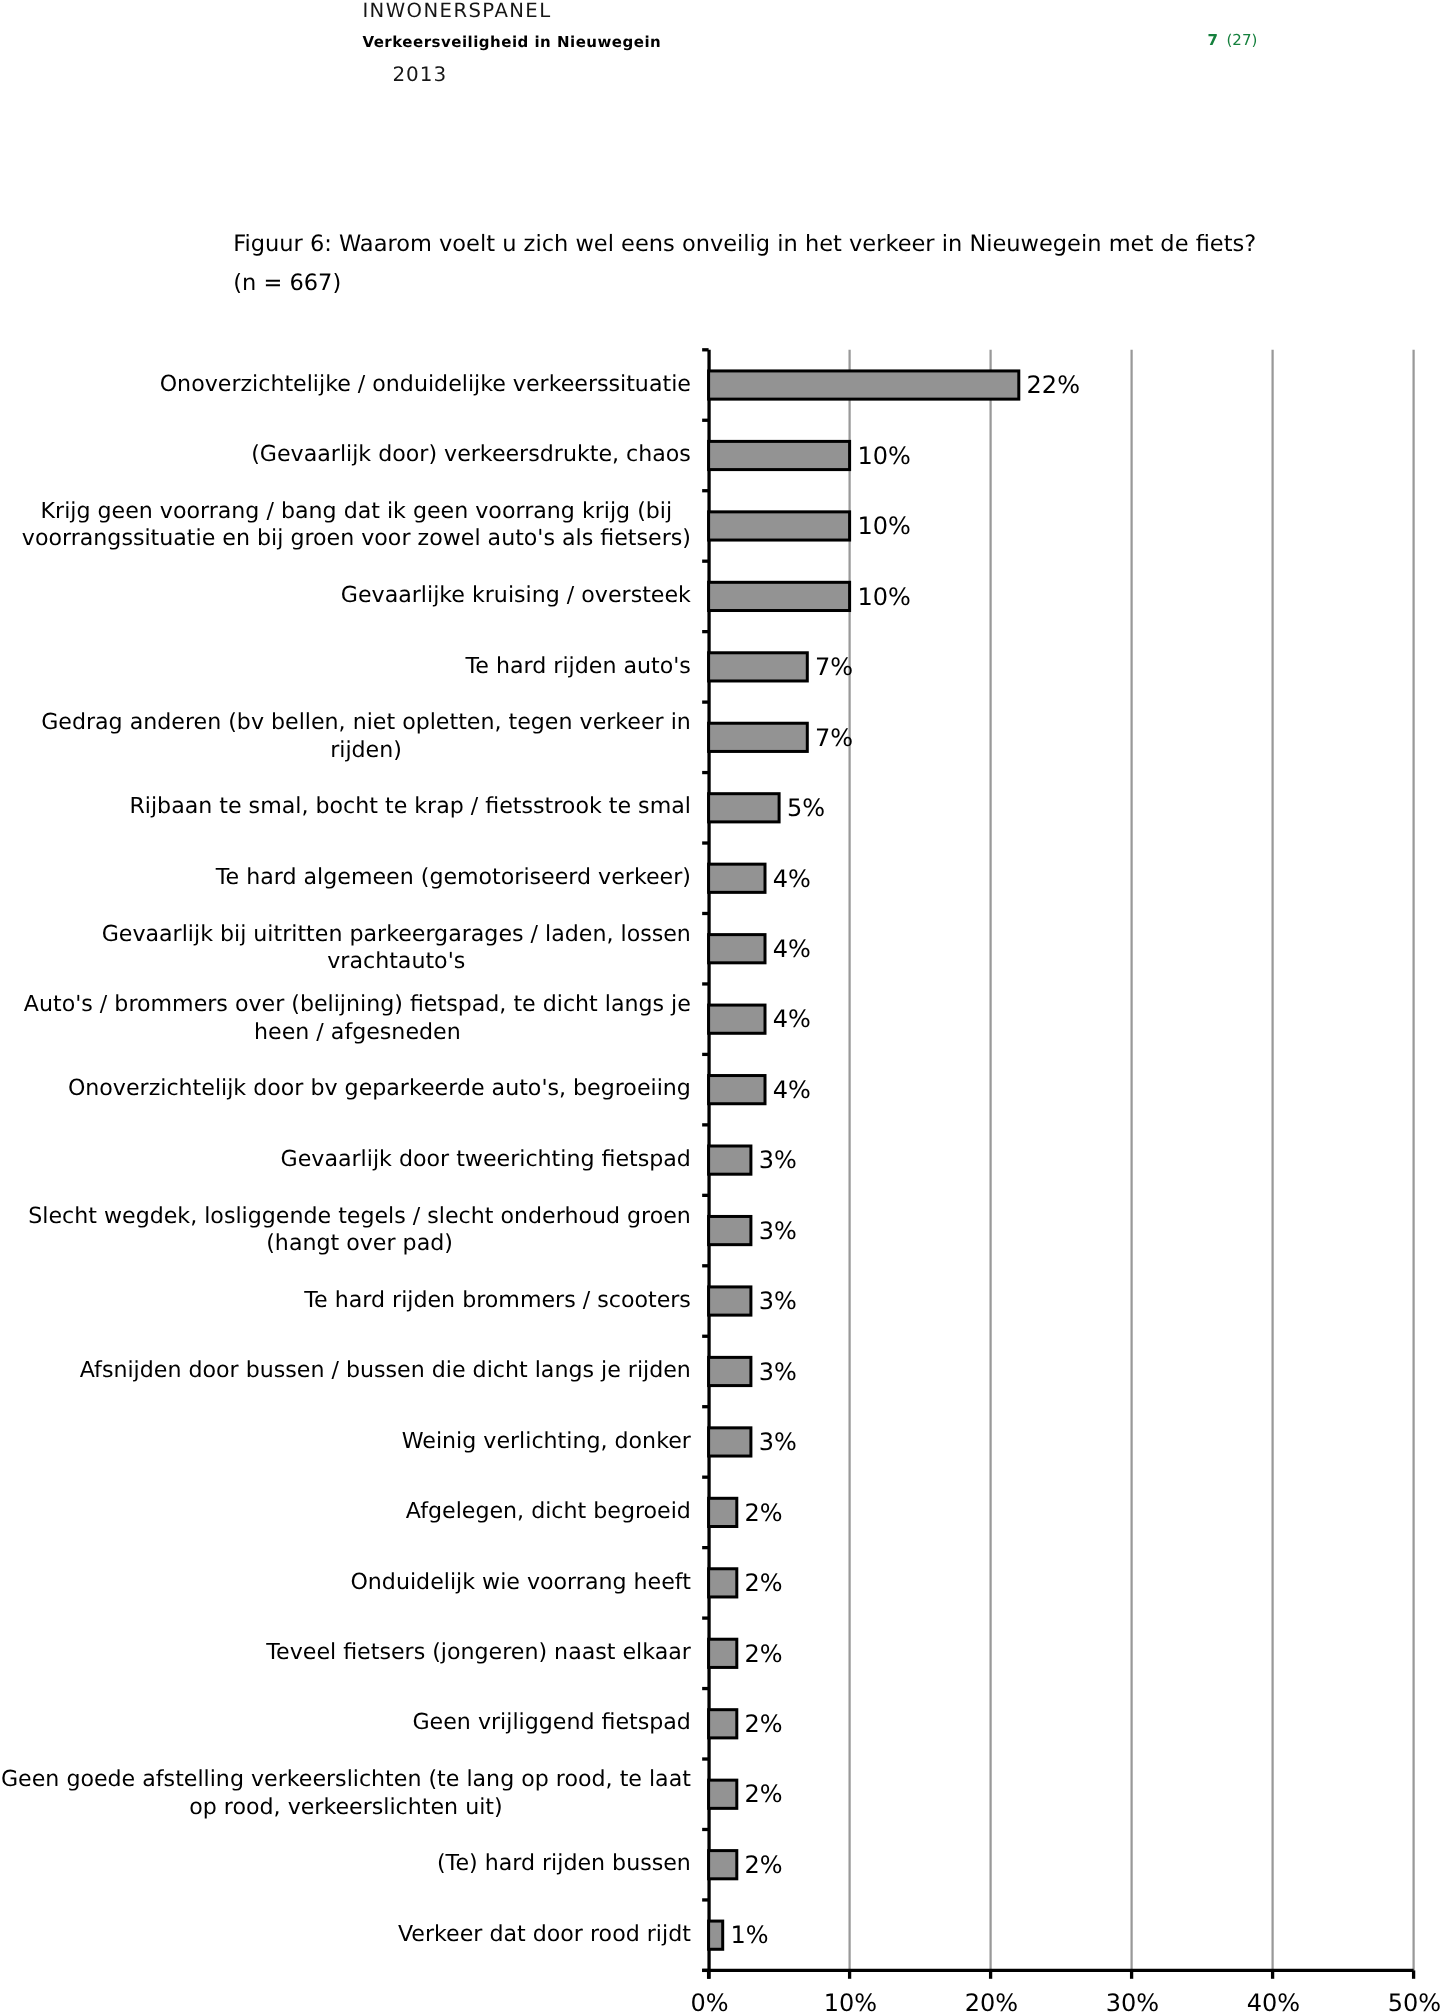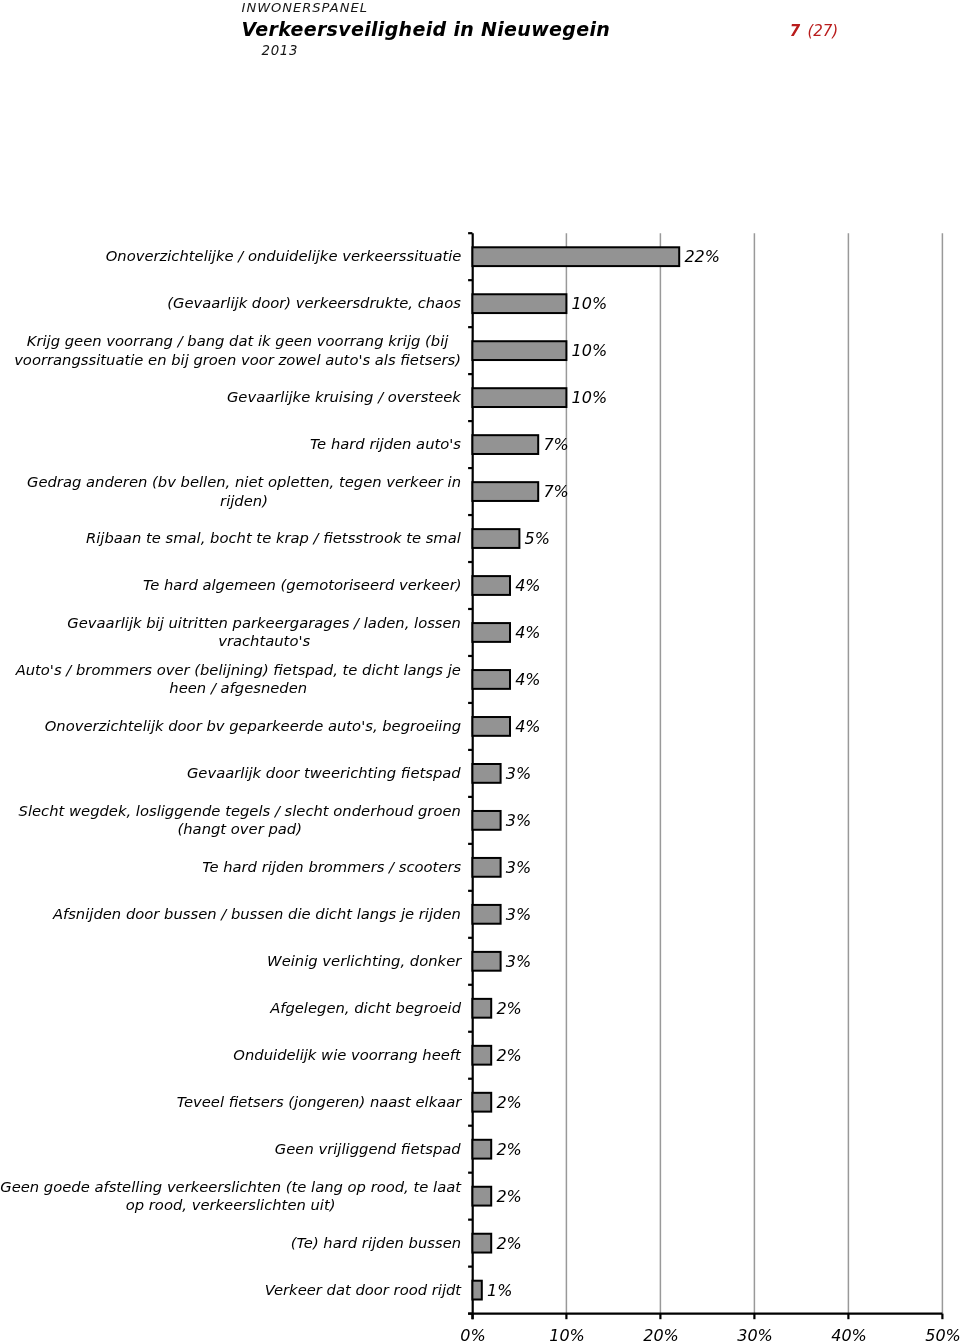--- a/index.html
+++ b/index.html
@@ -1,46 +1,50 @@
 <!DOCTYPE html>
 <html><head>
 <meta charset="utf-8">
 <style>
   html,body{margin:0;padding:0;}
   body{width:960px;height:1344px;background:#ffffff;font-family:"DejaVu Sans",sans-serif;
        color:#000;-webkit-font-smoothing:antialiased;overflow:hidden;}
-  .page{position:relative;width:872px;height:1344px;font-style:italic;}
+  .page{position:relative;width:872px;height:1344px;}
 
   
   .hdr{position:absolute;left:0;top:0;}
   .hdr .ln{position:absolute;left:241.6px;white-space:nowrap;}
   .hdr .panel{top:-0.3px;font-size:13.1px;letter-spacing:0.95px;line-height:16px;color:#161616;}
-  .hdr .title{top:21.2px;font-size:19px;font-weight:bold;letter-spacing:0.33px;line-height:16px;color:#000;}
+  .hdr .title{top:21.2px;font-size:10px;font-weight:bold;letter-spacing:0.33px;line-height:16px;color:#000;}
   .hdr .year{top:43.1px;font-size:13.3px;letter-spacing:0.65px;line-height:16px;color:#161616;margin-left:20px;}
-  .pageno{position:absolute;right:33.8px;top:21.8px;font-size:15px;color:#b91c1c;white-space:nowrap;word-spacing:2.5px;}
+  .pageno{position:absolute;right:33.8px;top:21.8px;font-size:10px;color:#15803d;white-space:nowrap;word-spacing:2.5px;}
   .pageno b{font-weight:bold;}
 
   
   .cap{position:absolute;left:155.5px;top:148.9px;width:760px;font-size:15px;line-height:26.2px;color:#000;}
 
   
   .chart{position:absolute;left:0;top:0;}
 </style>
 </head>
 <body>
 
 <div class="page">
 
   <div class="hdr">
     <div class="ln panel">INWONERSPANEL</div>
     <div class="ln title">Verkeersveiligheid in Nieuwegein</div>
     <div class="ln year">2013</div>
   </div>
   <div class="pageno"><b>7</b> <span>(27)</span></div>
 
+  <div class="cap">
+    <span>Figuur 6: Waarom voelt u zich wel eens onveilig in het verkeer in Nieuwegein met de fiets?</span><br>
+    <span>(n = 667)</span>
+  </div>
 
   <svg class="chart" id="chart" width="960" height="1344">
       <g>
         <line x1="566.4" x2="566.4" y1="233.2" y2="1313.6" stroke="#999999" stroke-width="1.5"></line>
         <line x1="660.4" x2="660.4" y1="233.2" y2="1313.6" stroke="#999999" stroke-width="1.5"></line>
         <line x1="754.4" x2="754.4" y1="233.2" y2="1313.6" stroke="#999999" stroke-width="1.5"></line>
         <line x1="848.4" x2="848.4" y1="233.2" y2="1313.6" stroke="#999999" stroke-width="1.5"></line>
         <line x1="942.4" x2="942.4" y1="233.2" y2="1313.6" stroke="#999999" stroke-width="1.5"></line>
       </g>
       <g>

